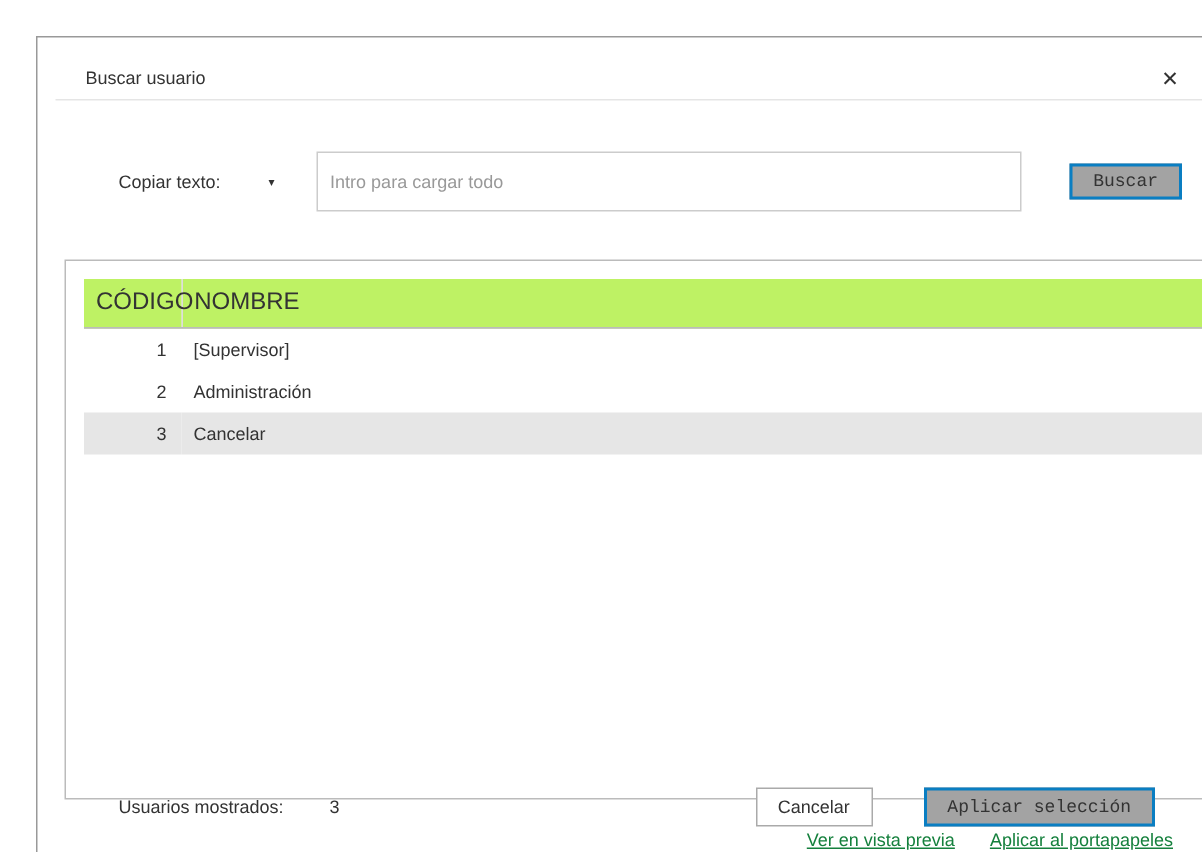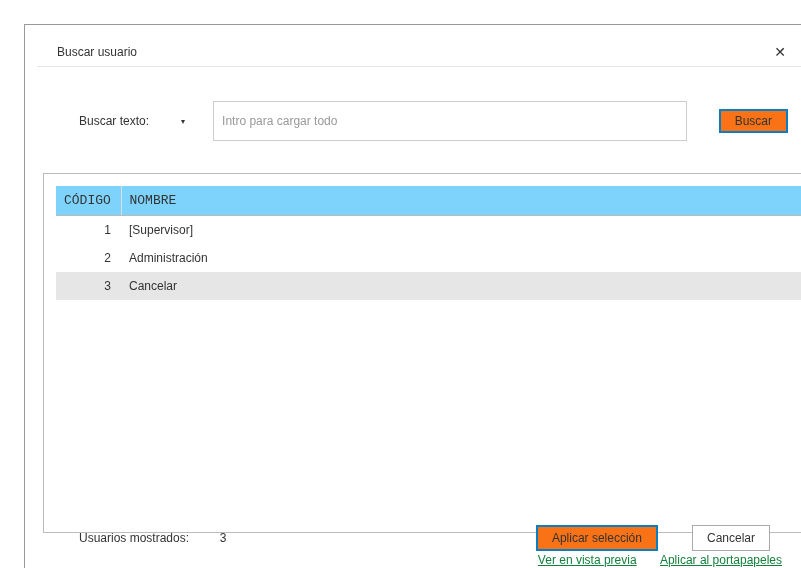--- a/index.html
+++ b/index.html
@@ -71,43 +71,43 @@
       padding: 0 14px;
       background: #fff;
       border: 1px solid #aaa;
       font-family: inherit;
       font-size: 12px;
       color: #333;
       cursor: pointer;
     }
     .btn-primary {
       border: 2px solid #0a7ec2;
-      background: #f97316;
+      background: #a3a3a3;
+      font-family: Liberation Mono, monospace;
     }
     .table-wrap {
       margin: 4px 18px 0 18px;
       border: 1px solid #bbb;
       height: 360px;
       background: #fff;
       overflow: hidden;
     }
     table {
       width: 100%;
       border-collapse: collapse;
       table-layout: fixed;
     }
     thead th {
       text-align: left;
       font-weight: normal;
       padding: 7px 8px;
       border-bottom: 1px solid #bbb;
       color: #333;
-      font-size: 13px;
-      background: #7dd3fc;
-      font-family: Liberation Mono, monospace;
+      font-size: 16px;
+      background: #bef264;
     }
     thead th:first-child {
       width: 65px;
       text-align: left;
       border-right: 1px solid #ddd;
     }
     tbody td {
       padding: 7px 8px;
       color: #333;
       font-size: 12px;
@@ -158,21 +158,21 @@
   </style>
 </head>
 <body>
 
 <div class="titlebar">
   <span class="titlebar-title">Buscar usuario</span>
   <span class="close-btn">✕</span>
 </div>
 
 <div class="search-row">
-  <span class="search-label">Buscar texto:</span>
+  <span class="search-label">Copiar texto:</span>
   <span class="dropdown-arrow">▾</span>
   <input type="text" class="search-input" placeholder="Intro para cargar todo" style="">
   <button class="btn btn-primary">Buscar</button>
 </div>
 
 <div class="table-wrap">
   <table>
     <thead>
       <tr>
         <th>CÓDIGO</th>
@@ -199,16 +199,16 @@
 <div class="links-row">
   <a>Ver en vista previa</a>
   <a>Aplicar al portapapeles</a>
 </div>
 
 <div class="footer">
   <div class="footer-left">
     <span>Usuarios mostrados:</span>&nbsp;&nbsp;<span>3</span>
   </div>
   <div class="footer-right">
+    <button class="btn">Cancelar</button>
     <button class="btn btn-primary">Aplicar selección</button>
-    <button class="btn">Cancelar</button>
   </div>
 </div>
 
 </body></html>

